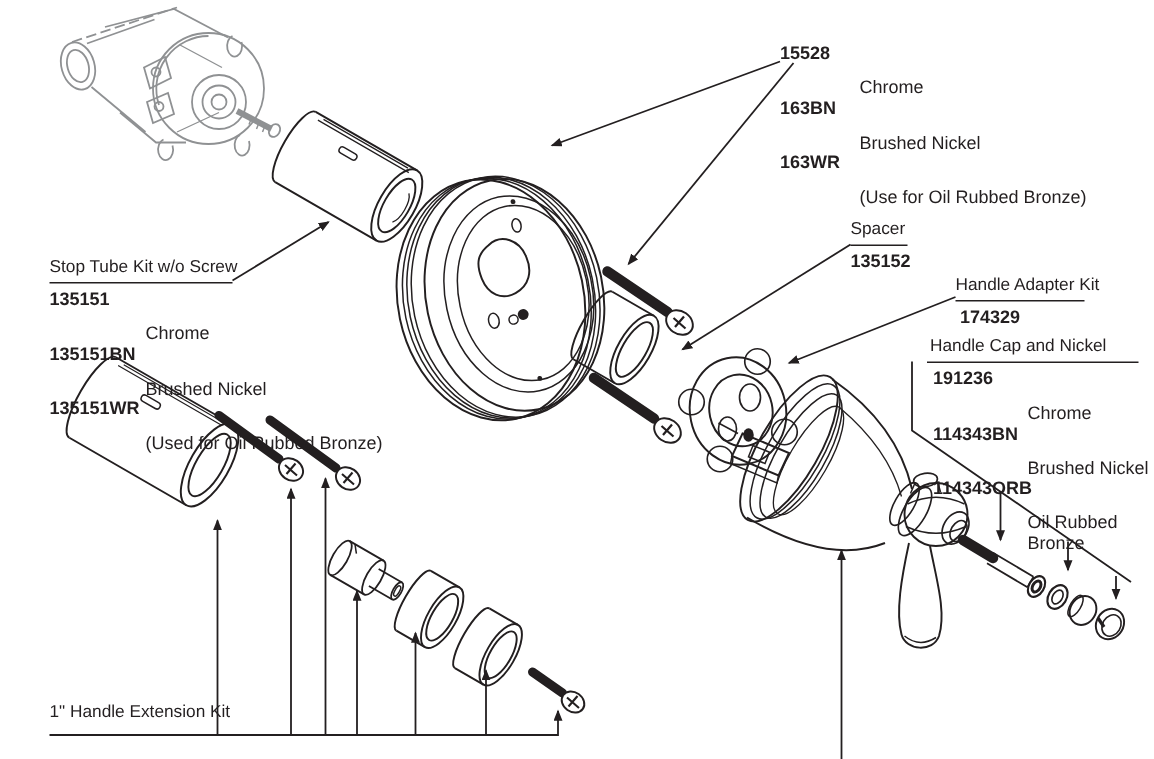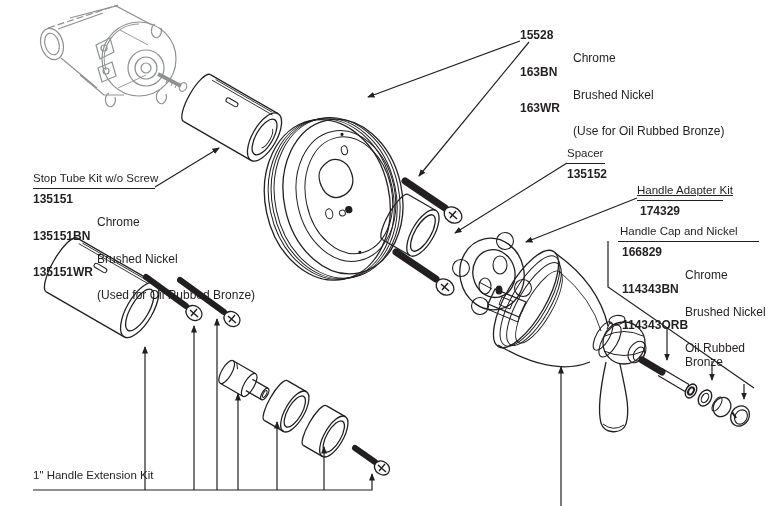--- a/index.html
+++ b/index.html
@@ -264,33 +264,33 @@
   <div class="lbl" style="left:567px;top:147px;">
     <div class="ttl" style="width:38px;">Spacer</div>
     <div class="rows">
         <div class="row">
           <span class="num" style="width:auto;">135152</span>
         </div>
       </div>
   </div>
 
   <div class="lbl" style="left:637px;top:184px;">
-    <div class="ttl" style="width:86px;text-decoration:underline;">Handle Adapter Kit</div>
+    <div class="ttl" style="width:86px;">Handle Adapter Kit</div>
     <div class="rows" style="margin-left:3px;text-align:right;">
         <div class="row">
           <span class="num" style="width:auto;">174329</span>
         </div>
       </div>
   </div>
 
   <div class="lbl" style="left:618px;top:225px;">
     <div class="ttl" style="width:139px;padding-left:2px;">Handle Cap and Nickel</div>
     <div class="rows" style="--numw:63px;margin-left:4px;">
       <div class="row">
-          <span class="num">166829</span>
+          <span class="num">191236</span>
           <span class="fin">Chrome</span>
         </div>
       <div class="row">
           <span class="num">114343BN</span>
           <span class="fin">Brushed Nickel</span>
         </div>
       <div class="row">
           <span class="num">114343ORB</span>
           <span class="fin" style="max-width:72px;">Oil Rubbed Bronze</span>
         </div>

